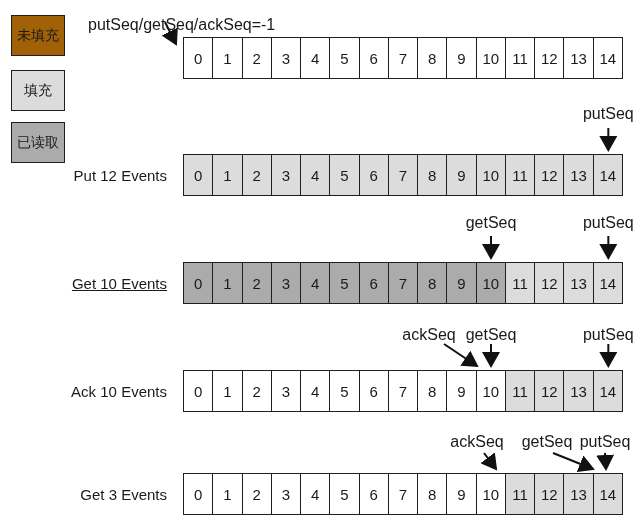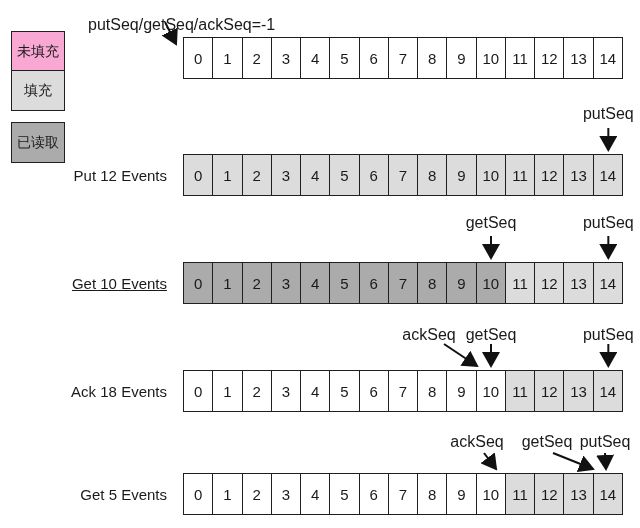--- a/index.html
+++ b/index.html
@@ -19,21 +19,21 @@
     display:flex;align-items:center;justify-content:center;font-size:15px;box-sizing:border-box;}
   .cell:first-child{margin-left:0;}
   .ptr-label{position:absolute;transform:translateX(-50%);font-size:16px;white-space:nowrap;}
   #arrows{position:absolute;left:0;top:0;pointer-events:none;}
 </style>
 </head>
 <body>
 
 <div id="canvas">
   <div id="legend">
-      <div class="legend-item" style="top: 31px; background: #f9a8d4; font-family: Liberation Serif, serif;">未填充</div>
+      <div class="legend-item" style="top: 15px; background: #a16207; font-family: Liberation Serif, serif;">未填充</div>
       <div class="legend-item" style="top: 70px; background: rgb(220, 220, 220);">填充</div>
       <div class="legend-item" style="top: 122px; background: rgb(171, 171, 171);">已读取</div>
     </div>
 
   <div class="top-annotation">putSeq/getSeq/ackSeq=-1</div>
 
   <div id="rows">
       <div class="buffer-row" style="top: 37px;">
         <div class="cell" style="background: rgb(255, 255, 255);">0</div>
         <div class="cell" style="background: rgb(255, 255, 255);">1</div>
@@ -80,39 +80,39 @@
         <div class="cell" style="background: rgb(171, 171, 171);">6</div>
         <div class="cell" style="background: rgb(171, 171, 171);">7</div>
         <div class="cell" style="background: rgb(171, 171, 171);">8</div>
         <div class="cell" style="background: rgb(171, 171, 171);">9</div>
         <div class="cell" style="background: rgb(171, 171, 171);">10</div>
         <div class="cell" style="background: rgb(220, 220, 220);">11</div>
         <div class="cell" style="background: rgb(220, 220, 220);">12</div>
         <div class="cell" style="background: rgb(220, 220, 220);">13</div>
         <div class="cell" style="background: rgb(220, 220, 220);">14</div>
       </div>
-      <div class="row-label" style="top: 370px;">Ack 18 Events</div>
+      <div class="row-label" style="top: 370px;">Ack 10 Events</div>
       <div class="buffer-row" style="top: 370px;">
         <div class="cell" style="background: rgb(255, 255, 255);">0</div>
         <div class="cell" style="background: rgb(255, 255, 255);">1</div>
         <div class="cell" style="background: rgb(255, 255, 255);">2</div>
         <div class="cell" style="background: rgb(255, 255, 255);">3</div>
         <div class="cell" style="background: rgb(255, 255, 255);">4</div>
         <div class="cell" style="background: rgb(255, 255, 255);">5</div>
         <div class="cell" style="background: rgb(255, 255, 255);">6</div>
         <div class="cell" style="background: rgb(255, 255, 255);">7</div>
         <div class="cell" style="background: rgb(255, 255, 255);">8</div>
         <div class="cell" style="background: rgb(255, 255, 255);">9</div>
         <div class="cell" style="background: rgb(255, 255, 255);">10</div>
         <div class="cell" style="background: rgb(220, 220, 220);">11</div>
         <div class="cell" style="background: rgb(220, 220, 220);">12</div>
         <div class="cell" style="background: rgb(220, 220, 220);">13</div>
         <div class="cell" style="background: rgb(220, 220, 220);">14</div>
       </div>
-      <div class="row-label" style="top: 473px;">Get 5 Events</div>
+      <div class="row-label" style="top: 473px;">Get 3 Events</div>
       <div class="buffer-row" style="top: 473px;">
         <div class="cell" style="background: rgb(255, 255, 255);">0</div>
         <div class="cell" style="background: rgb(255, 255, 255);">1</div>
         <div class="cell" style="background: rgb(255, 255, 255);">2</div>
         <div class="cell" style="background: rgb(255, 255, 255);">3</div>
         <div class="cell" style="background: rgb(255, 255, 255);">4</div>
         <div class="cell" style="background: rgb(255, 255, 255);">5</div>
         <div class="cell" style="background: rgb(255, 255, 255);">6</div>
         <div class="cell" style="background: rgb(255, 255, 255);">7</div>
         <div class="cell" style="background: rgb(255, 255, 255);">8</div>

